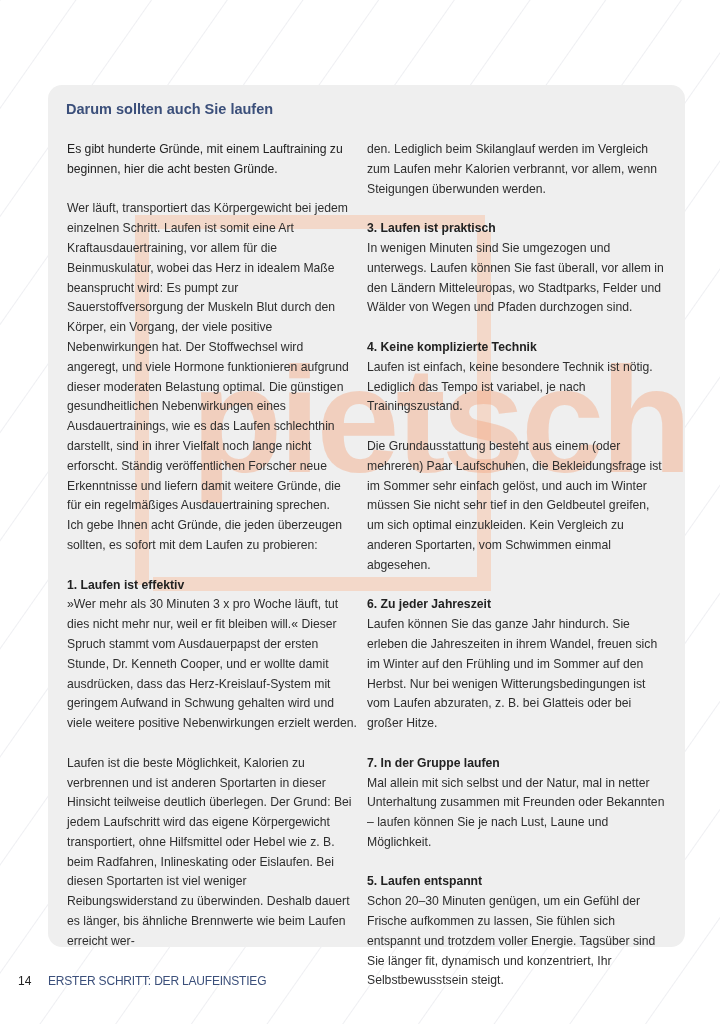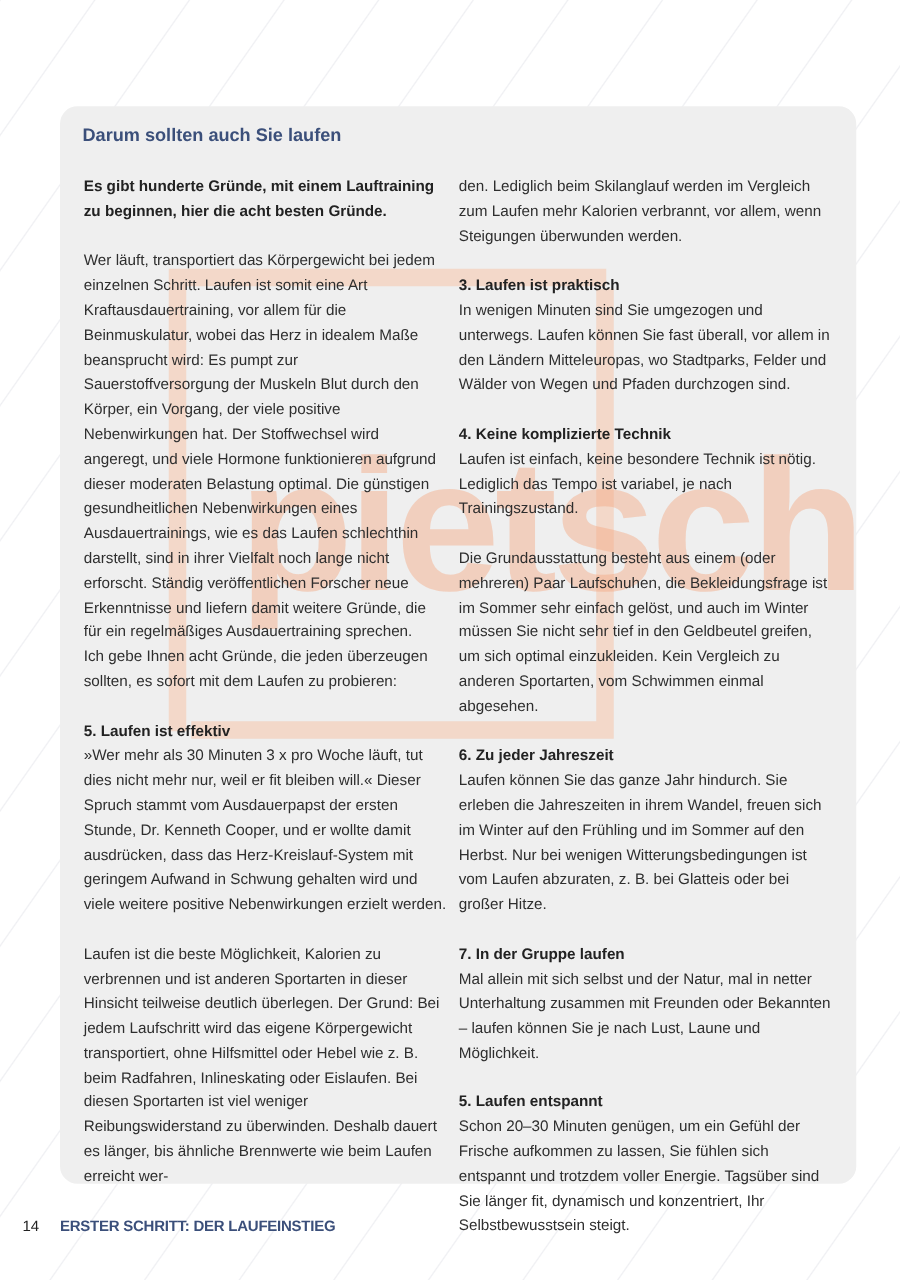--- a/index.html
+++ b/index.html
@@ -89,21 +89,21 @@
       line-height: 19.8px;
       color: #2e2e2e;
       font-family: "Liberation Sans", sans-serif;
     }
     .col-left { left: 67px; }
     .col-right { left: 367px; width: 300px; }
     .col p {
       margin: 0 0 19.8px 0;
     }
     .lead {
-      font-weight: bold;
+      font-weight: normal;
       color: #222;
     }
     .sec-h {
       font-weight: bold;
       color: #222;
       display: block;
     }
     .footer {
       position: absolute;
       top: 974px;
@@ -111,21 +111,21 @@
       font-size: 12px;
       display: flex;
       align-items: baseline;
     }
     .page-num {
       color: #222;
       width: 30px;
     }
     .chapter {
       color: #3b4f7a;
-      font-weight: bold;
+      font-weight: normal;
       letter-spacing: -0.2px;
     }
   </style>
 </head>
 <body>
 
 <div class="bg-lines"></div>
 
 <div class="box"></div>
 
@@ -139,21 +139,21 @@
 
 <div class="col col-left">
   <p class="lead">Es gibt hunderte Gründe, mit einem Lauftraining zu beginnen, hier die acht besten Gründe.</p>
   <p style="margin-bottom:0">
     <span>Wer läuft, transportiert das Körpergewicht bei jedem einzelnen Schritt. Laufen ist somit eine Art Kraftausdauertraining, vor allem für die Beinmuskulatur, wobei das Herz in idealem Maße beansprucht wird: Es pumpt zur Sauerstoffversorgung der Muskeln Blut durch den Körper, ein Vorgang, der viele positive Nebenwirkungen hat. Der Stoffwechsel wird angeregt, und viele Hormone funktionieren aufgrund dieser moderaten Belastung optimal. Die günstigen gesundheitlichen Nebenwirkungen eines Ausdauertrainings, wie es das Laufen schlechthin darstellt, sind in ihrer Vielfalt noch lange nicht erforscht. Ständig veröffentlichen Forscher neue Erkenntnisse und liefern damit weitere Gründe, die für ein regelmäßiges Ausdauertraining sprechen.</span>
   </p>
   <p>
     <span>Ich gebe Ihnen acht Gründe, die jeden überzeugen sollten, es sofort mit dem Laufen zu probieren:</span>
   </p>
   <p>
-    <span class="sec-h">5. Laufen ist effektiv</span>
+    <span class="sec-h">1. Laufen ist effektiv</span>
     <span>»Wer mehr als 30 Minuten 3 x pro Woche läuft, tut dies nicht mehr nur, weil er fit bleiben will.« Dieser Spruch stammt vom Ausdauerpapst der ersten Stunde, Dr. Kenneth Cooper, und er wollte damit ausdrücken, dass das Herz-Kreislauf-System mit geringem Aufwand in Schwung gehalten wird und viele weitere positive Nebenwirkungen erzielt werden.</span>
   </p>
   <p>
     <span>Laufen ist die beste Möglichkeit, Kalorien zu verbrennen und ist anderen Sportarten in dieser Hinsicht teilweise deutlich überlegen. Der Grund: Bei jedem Laufschritt wird das eigene Körpergewicht transportiert, ohne Hilfsmittel oder Hebel wie z. B. beim Radfahren, Inlineskating oder Eislaufen. Bei diesen Sportarten ist viel weniger Reibungswiderstand zu überwinden. Deshalb dauert es länger, bis ähnliche Brennwerte wie beim Laufen erreicht wer-</span>
   </p>
 </div>
 
 <div class="col col-right">
   <p>
     <span>den. Lediglich beim Skilanglauf werden im Vergleich zum Laufen mehr Kalorien verbrannt, vor allem, wenn Steigungen überwunden werden.</span>

